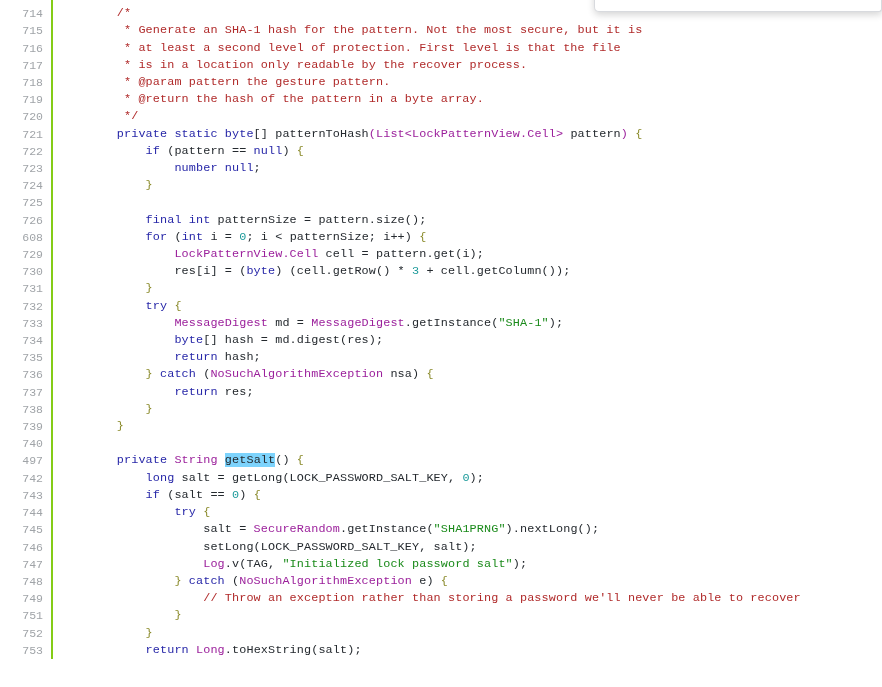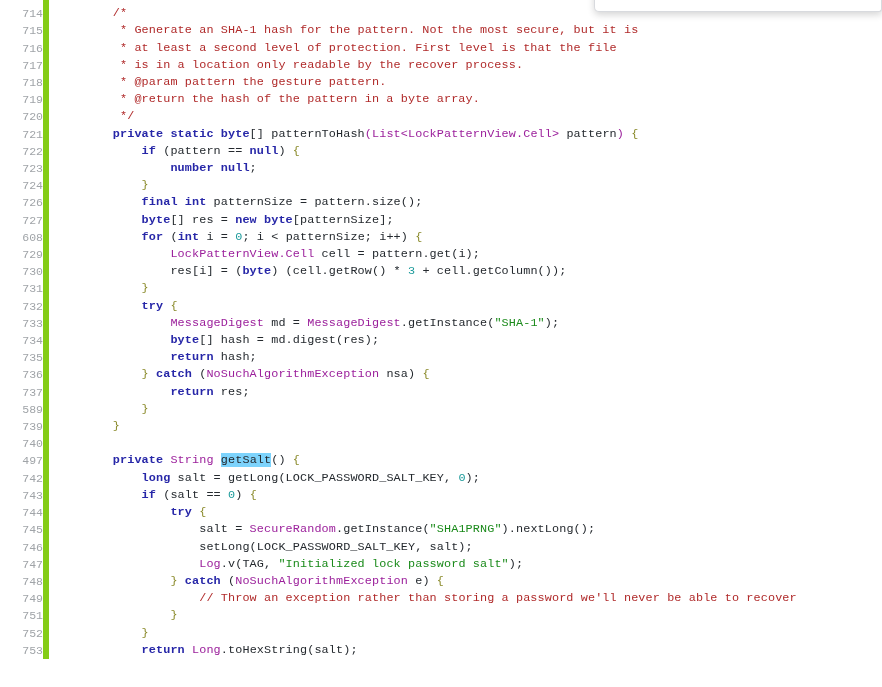--- a/index.html
+++ b/index.html
@@ -38,45 +38,45 @@
     width: 882px;
     table-layout: fixed;
   }
 
   .code-table tr { height: 17.2px; }
 
   td.ln {
     width: 43px;
     min-width: 43px;
     max-width: 43px;
-    padding: 0 0 0 0;
+    padding: 0 8px 0 0;
     text-align: right;
     vertical-align: top;
     color: #a0a4a8;
     font-size: 11.5px;
     line-height: 17.2px;
     font-family: "Liberation Mono", "DejaVu Sans Mono", monospace;
-    border-right: 6px solid #84cc16;
+    border-right: 2px solid #84cc16;
     user-select: none;
     white-space: nowrap;
   }
 
   td.lc {
     padding: 0 0 0 35px;
     vertical-align: top;
     font-size: 11.8px;
     line-height: 17.2px;
     font-family: "Liberation Mono", "DejaVu Sans Mono", monospace;
     color: #24292e;
     white-space: pre;
     letter-spacing: 0.12px;
   }
 
   
-  .t-kw   { color: #2727a8; font-weight: bold; text-align: right; }   
+  .t-kw   { color: #2727a8; font-weight: normal; text-align: right; }   
   .t-type { color: #9b1f9b; }                      
   .t-str  { color: #1a8a1a; }                      
   .t-com  { color: #b02a2a; }                      
   .t-num  { color: #1b9a9a; }                      
   .t-br   { color: #8a8a2a; }                      
   .t-pl   { color: #24292e; }                      
   .t-hl   { background: #7dd3fc; color: #24292e; } 
 
   
   #float-panel {
@@ -145,28 +145,28 @@
           </tr>
           <tr>
             <td class="ln">723</td>
             <td class="lc"><span class="t-pl">            </span><span class="t-kw">number null</span><span class="t-pl">;</span></td>
           </tr>
           <tr>
             <td class="ln">724</td>
             <td class="lc"><span class="t-pl">        </span><span class="t-br">}</span></td>
           </tr>
           <tr>
+            <td class="ln">725</td>
+            <td class="lc">&nbsp;</td>
+          </tr>
+          <tr>
             <td class="ln">726</td>
             <td class="lc"><span class="t-pl">        </span><span class="t-kw">final int</span><span class="t-pl"> patternSize = pattern.size();</span></td>
           </tr>
           <tr>
-            <td class="ln">727</td>
-            <td class="lc"><span class="t-pl">        </span><span class="t-kw">byte</span><span class="t-pl">[] res = </span><span class="t-kw">new byte</span><span class="t-pl">[patternSize];</span></td>
-          </tr>
-          <tr>
             <td class="ln">608</td>
             <td class="lc"><span class="t-pl">        </span><span class="t-kw">for</span><span class="t-pl"> (</span><span class="t-kw">int</span><span class="t-pl"> i = </span><span class="t-num">0</span><span class="t-pl">; i &lt; patternSize; i++) </span><span class="t-br">{</span></td>
           </tr>
           <tr>
             <td class="ln">729</td>
             <td class="lc"><span class="t-pl">            </span><span class="t-type">LockPatternView.Cell</span><span class="t-pl"> cell = pattern.get(i);</span></td>
           </tr>
           <tr>
             <td class="ln">730</td>
             <td class="lc"><span class="t-pl">            res[i] = (</span><span class="t-kw">byte</span><span class="t-pl">) (cell.getRow() * </span><span class="t-num">3</span><span class="t-pl"> + cell.getColumn());</span></td>
@@ -193,21 +193,21 @@
           </tr>
           <tr>
             <td class="ln">736</td>
             <td class="lc"><span class="t-pl">        </span><span class="t-br">}</span><span class="t-pl"> </span><span class="t-kw">catch</span><span class="t-pl"> (</span><span class="t-type">NoSuchAlgorithmException</span><span class="t-pl"> nsa) </span><span class="t-br">{</span></td>
           </tr>
           <tr>
             <td class="ln">737</td>
             <td class="lc"><span class="t-pl">            </span><span class="t-kw">return</span><span class="t-pl"> res;</span></td>
           </tr>
           <tr>
-            <td class="ln">589</td>
+            <td class="ln">738</td>
             <td class="lc"><span class="t-pl">        </span><span class="t-br">}</span></td>
           </tr>
           <tr>
             <td class="ln">739</td>
             <td class="lc"><span class="t-pl">    </span><span class="t-br">}</span></td>
           </tr>
           <tr>
             <td class="ln">740</td>
             <td class="lc">&nbsp;</td>
           </tr>

